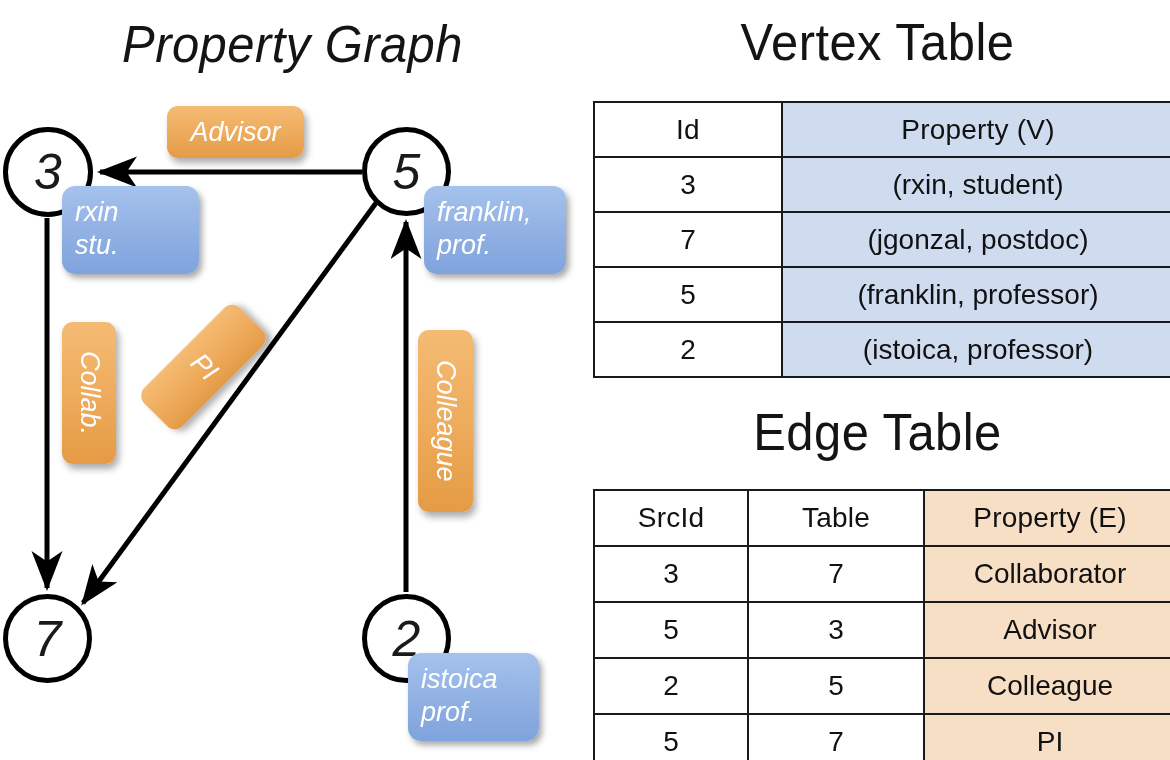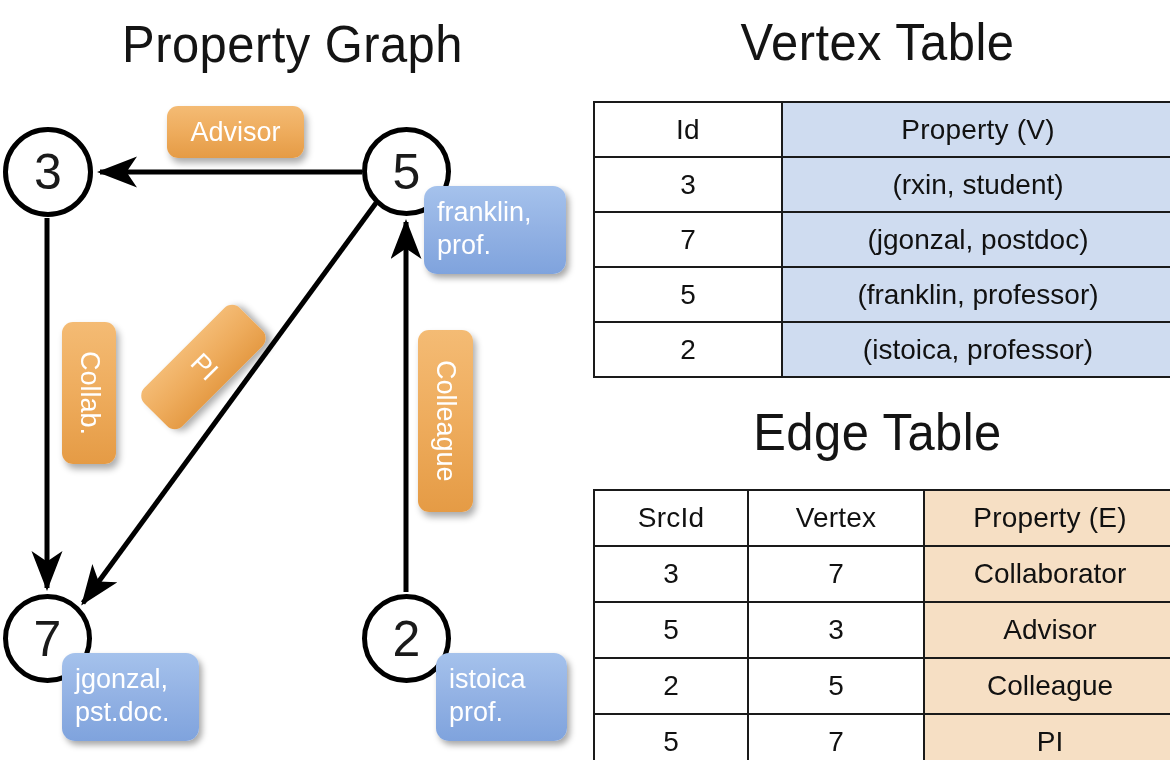--- a/index.html
+++ b/index.html
@@ -26,21 +26,21 @@
     color: #141414;
     white-space: nowrap;
     text-align: center;
     transform: scaleX(0.94);
   }
 
   
   #graph-panel {
     position: absolute;
     left: 0; top: 0;
-    width: 585px; height: 760px;
+    width: 585px; height: 760px; font-style: italic;
   }
   #graph-title {
     left: 0; top: 14px; width: 585px;
   }
 
   .graph-svg {
     position: absolute;
     left: 0; top: 0;
     width: 585px; height: 760px;
   }
@@ -183,28 +183,28 @@
   <div class="node" style="left:362px; top:127px; width:89px; height:89px;">
     <span>5</span>
   </div>
   <div class="node" style="left:3px; top:594px; width:89px; height:89px;">
     <span>7</span>
   </div>
   <div class="node" style="left:362px; top:594px; width:89px; height:89px;">
     <span>2</span>
   </div>
 
+  <div class="vbox" style="left:62px; top:186px; width:137px; height:88px;">rxin
+stu.</div>
 
   <div class="vbox" style="left:424px; top:186px; width:142px; height:88px;">franklin,
 prof.</div>
 
-  <div class="vbox" style="left:62px; top:653px; width:137px; height:88px;">jgonzal,
-pst.doc.</div>
-
-  <div class="vbox" style="left:436px; top:653px; width:131px; height:88px;">istoica
+
+  <div class="vbox" style="left:408px; top:653px; width:131px; height:88px;">istoica
 prof.</div>
 </div>
 
 <div id="tables-panel"></div>
 
 <div class="title" id="vertex-title">Vertex Table</div>
 
 <table class="dtable" id="vertex-table">
   <thead>
     <tr>
@@ -231,21 +231,21 @@
     </tr>
   </tbody>
 </table>
 
 <div class="title" id="edge-title">Edge Table</div>
 
 <table class="dtable" id="edge-table">
   <thead>
     <tr>
       <th class="c-src">SrcId</th>
-      <th class="c-dst">Vertex</th>
+      <th class="c-dst">Table</th>
       <th class="c-prop">Property (E)</th>
     </tr>
   </thead>
   <tbody>
     <tr>
       <td class="c-src">3</td>
       <td class="c-dst">7</td>
       <td class="c-prop">Collaborator</td>
     </tr>
     <tr>

